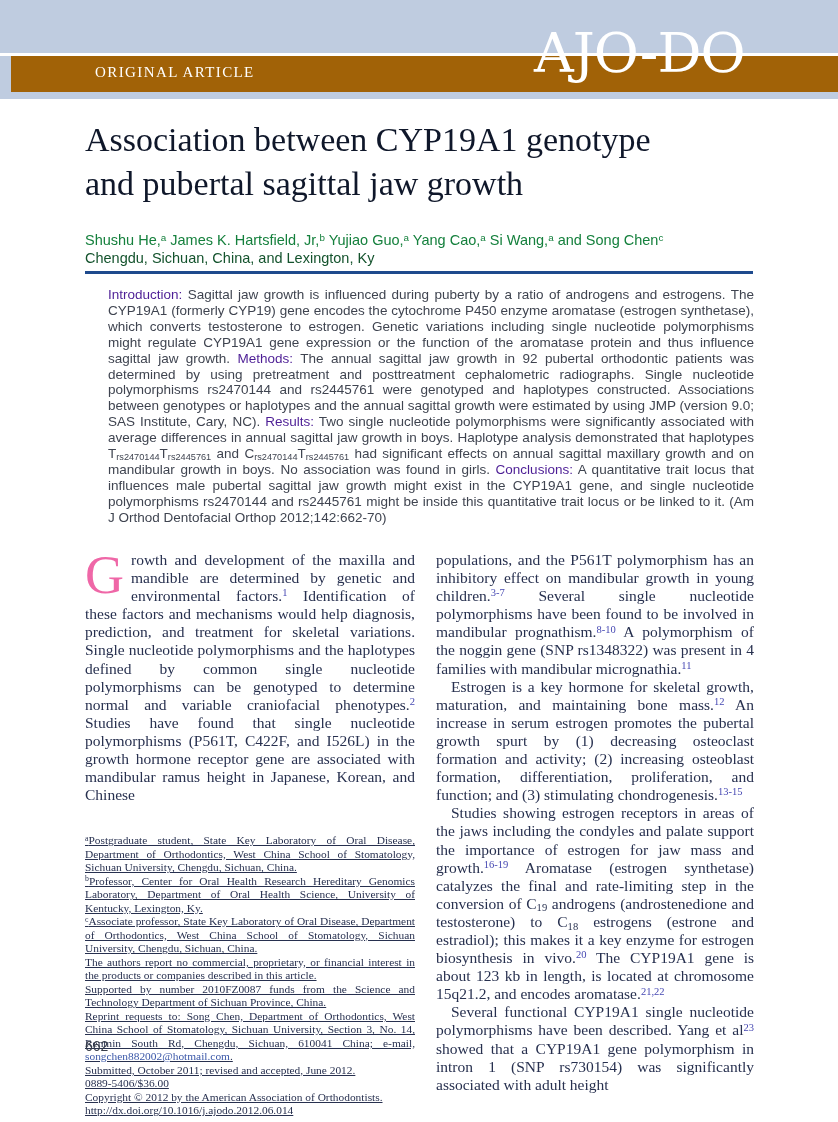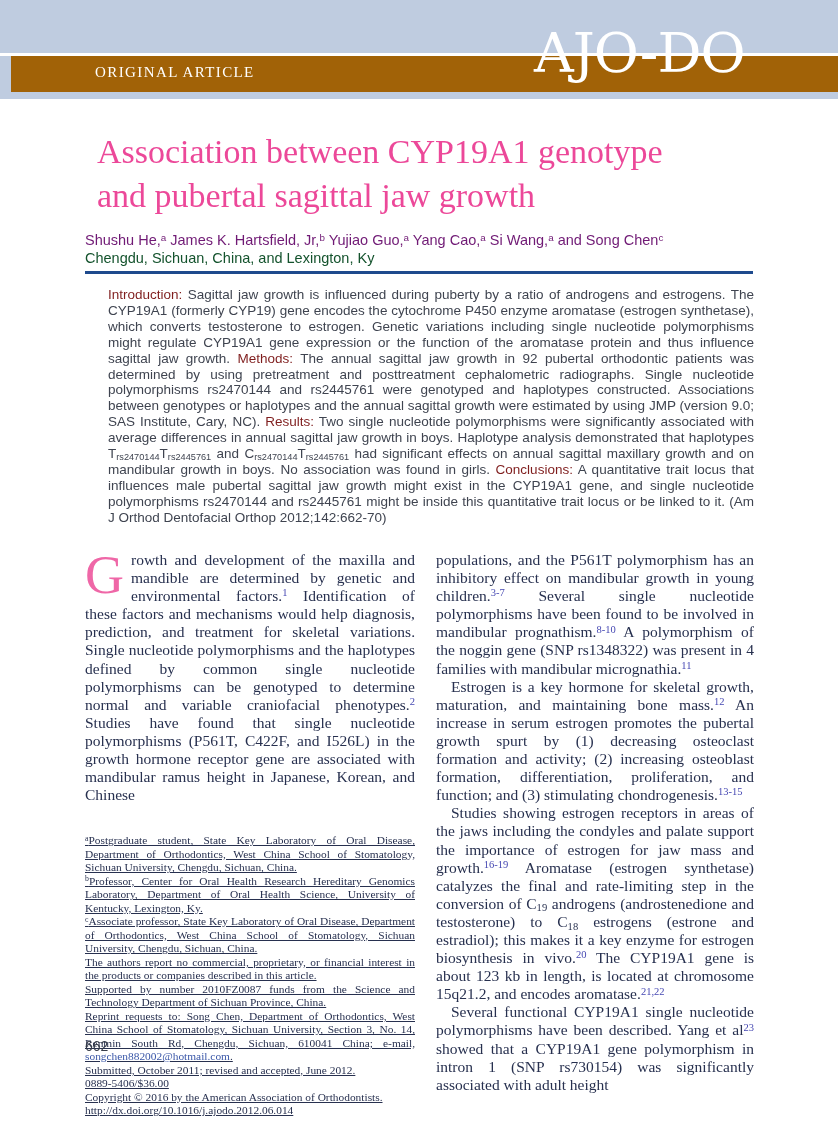--- a/index.html
+++ b/index.html
@@ -9,34 +9,34 @@
   
   .masthead { position:absolute; top:0; left:0; width:838px; height:99px; background:#bfcce0; }
   .band-sep  { position:absolute; top:53px; left:0; width:838px; height:3px; background:#ffffff; }
   .band-navy { position:absolute; top:56px; left:0; width:832px; height:36px; background:#a16207;margin-left:11px; }
   .kicker { position:absolute; left:84px; top:8px; color:#ffffff;
             font-family:"Liberation Serif", serif; font-size:15px; letter-spacing:1.4px; }
   .logo { position:absolute; top:26px; left:534px; color:#ffffff;
           font-family:"DejaVu Serif", serif; font-size:55px; line-height:1; letter-spacing:-1px;text-align:center; }
 
   
-  .title { position:absolute; top:118px; left:85px; width:680px; margin:12px;
+  .title { position:absolute; top:118px; left:85px; width:680px; margin:0;
            font-family:"Liberation Serif", serif; font-weight:400;
-           font-size:34px; line-height:44px; color:#ec4899; }
+           font-size:34px; line-height:44px; color:#0f172a; }
   .authors { position:absolute; top:232px; left:85px; width:680px;
-             font-family:"Liberation Sans", sans-serif; font-size:14.5px; line-height:17px; color:#701a75; }
+             font-family:"Liberation Sans", sans-serif; font-size:14.5px; line-height:17px; color:#15803d; }
   .affil { position:absolute; top:250px; left:85px; width:680px;
            font-family:"Liberation Sans", sans-serif; font-size:14.5px; color:#14532d; }
   .rule { position:absolute; top:271px; left:85px; width:668px; height:3px; background:#1e4a8d; }
 
   
   .abstract { position:absolute; top:287px; left:108px; width:646px; margin:0;
               font-family:"Liberation Sans", sans-serif; font-size:13.5px; line-height:15.9px;
               color:#3f4450; text-align:justify; }
-  .ab-label { color:#7f1d1d; }
+  .ab-label { color:#4c1d95; }
 
   
   .columns { position:absolute; top:551px; left:85px; width:669px; display:flex; }
   .col { color:#27304f; font-size:15.5px; line-height:18.1px; text-align:justify; }
   .col.left  { width:330px; margin-right:21px; }
   .col.right { width:318px; }
   .col p { margin:0; }
   .col p.indent { text-indent:15px; }
   .col sup { color:#4547b2; }
   sup { font-size:68%; line-height:0; vertical-align:baseline; position:relative; top:-0.45em; }
@@ -86,21 +86,21 @@
 
       <div class="footnotes">
         <p><sup>a</sup>Postgraduate student, State Key Laboratory of Oral Disease, Department of Orthodontics, West China School of Stomatology, Sichuan University, Chengdu, Sichuan, China.</p>
         <p><sup>b</sup>Professor, Center for Oral Health Research Hereditary Genomics Laboratory, Department of Oral Health Science, University of Kentucky, Lexington, Ky.</p>
         <p><sup>c</sup>Associate professor, State Key Laboratory of Oral Disease, Department of Orthodontics, West China School of Stomatology, Sichuan University, Chengdu, Sichuan, China.</p>
         <p>The authors report no commercial, proprietary, or financial interest in the products or companies described in this article.</p>
         <p>Supported by number 2010FZ0087 funds from the Science and Technology Department of Sichuan Province, China.</p>
         <p>Reprint requests to: Song Chen, Department of Orthodontics, West China School of Stomatology, Sichuan University, Section 3, No. 14, Renmin South Rd, Chengdu, Sichuan, 610041 China; e-mail, <span class="lnk">songchen882002@hotmail.com</span>.</p>
         <p>Submitted, October 2011; revised and accepted, June 2012.</p>
         <p>0889-5406/$36.00</p>
-        <p>Copyright © 2016 by the American Association of Orthodontists.</p>
+        <p>Copyright © 2012 by the American Association of Orthodontists.</p>
         <p>http://dx.doi.org/10.1016/j.ajodo.2012.06.014</p>
       </div>
     </div>
 
     <div class="col right">
       <p>populations, and the P561T polymorphism has an inhibitory effect on mandibular growth in young children.<sup>3-7</sup> Several single nucleotide polymorphisms have been found to be involved in mandibular prognathism.<sup>8-10</sup> A polymorphism of the noggin gene (SNP rs1348322) was present in 4 families with mandibular micrognathia.<sup>11</sup></p>
       <p class="indent">Estrogen is a key hormone for skeletal growth, maturation, and maintaining bone mass.<sup>12</sup> An increase in serum estrogen promotes the pubertal growth spurt by (1) decreasing osteoclast formation and activity; (2) increasing osteoblast formation, differentiation, proliferation, and function; and (3) stimulating chondrogenesis.<sup>13-15</sup></p>
       <p class="indent">Studies showing estrogen receptors in areas of the jaws including the condyles and palate support the importance of estrogen for jaw mass and growth.<sup>16-19</sup> Aromatase (estrogen synthetase) catalyzes the final and rate-limiting step in the conversion of C<sub>19</sub> androgens (androstenedione and testosterone) to C<sub>18</sub> estrogens (estrone and estradiol); this makes it a key enzyme for estrogen biosynthesis in vivo.<sup>20</sup> The CYP19A1 gene is about 123 kb in length, is located at chromosome 15q21.2, and encodes aromatase.<sup>21,22</sup></p>
       <p class="indent">Several functional CYP19A1 single nucleotide polymorphisms have been described. Yang et al<sup>23</sup> showed that a CYP19A1 gene polymorphism in intron 1 (SNP rs730154) was significantly associated with adult height</p>
     </div>

